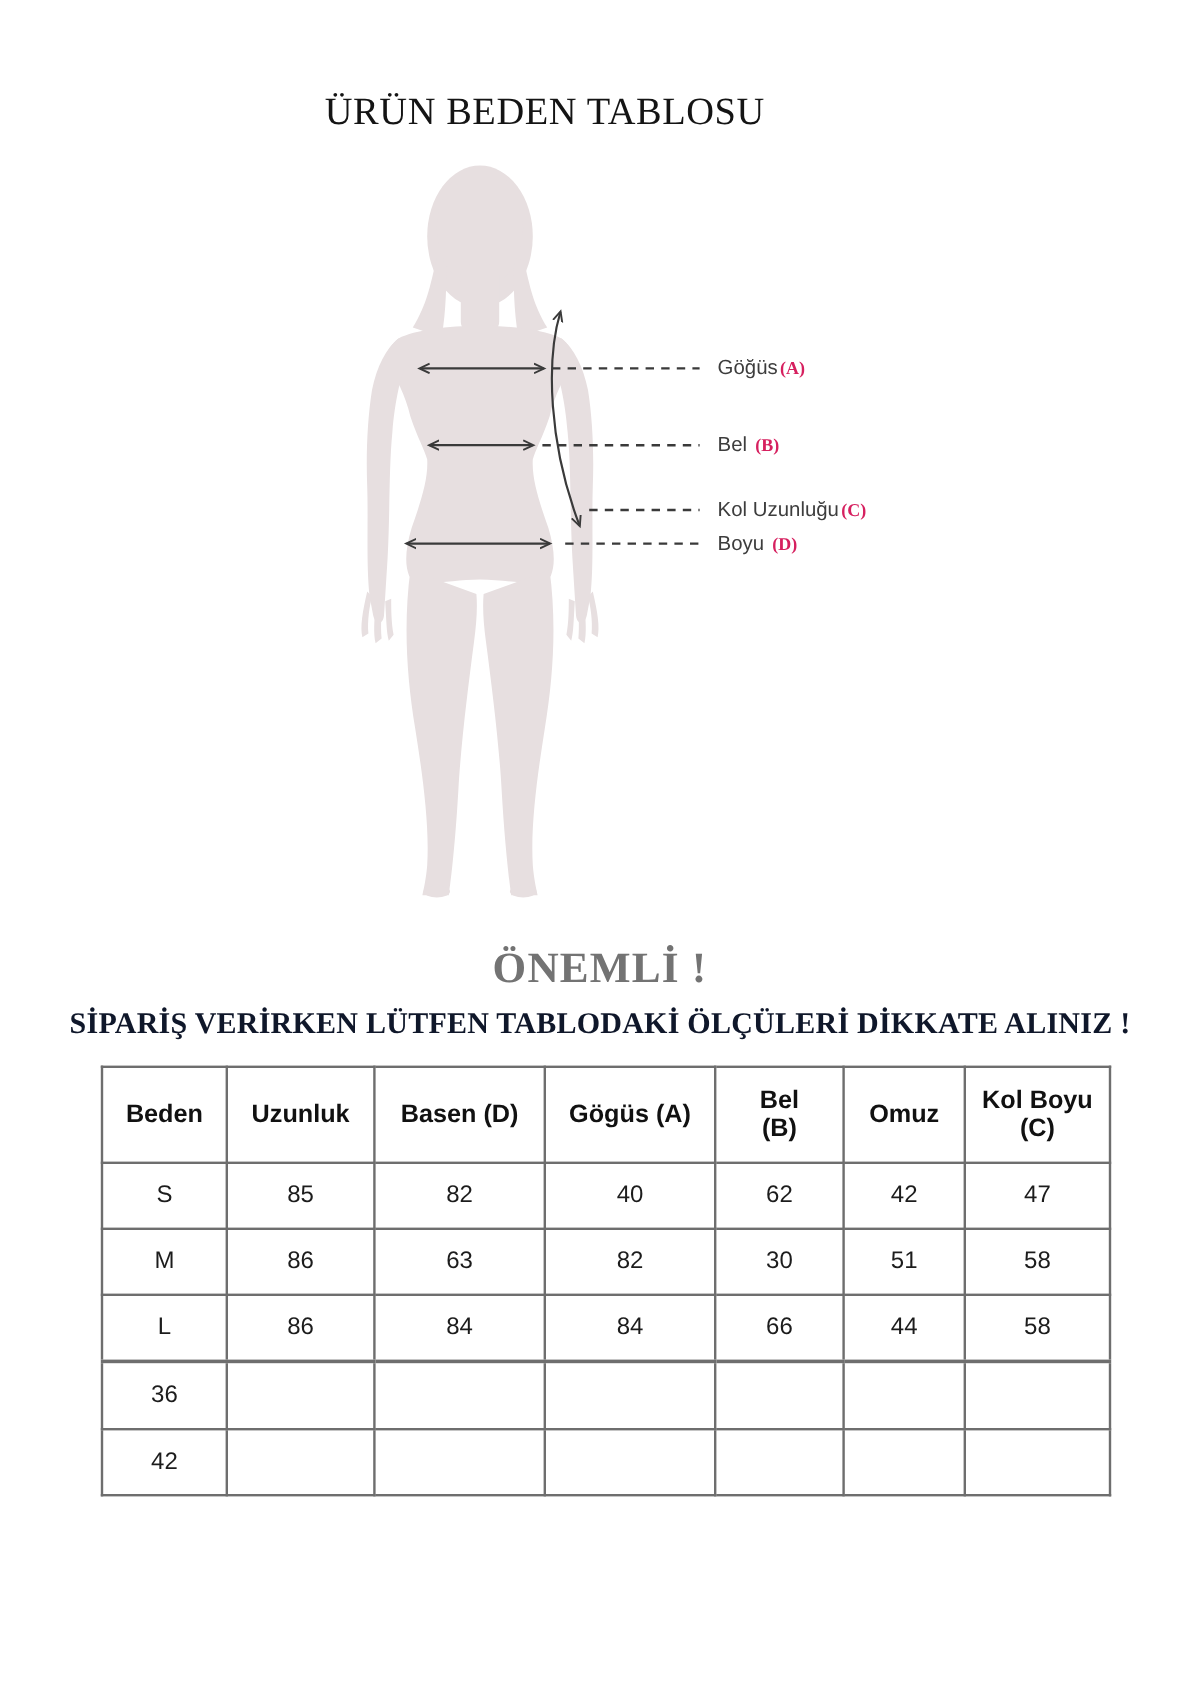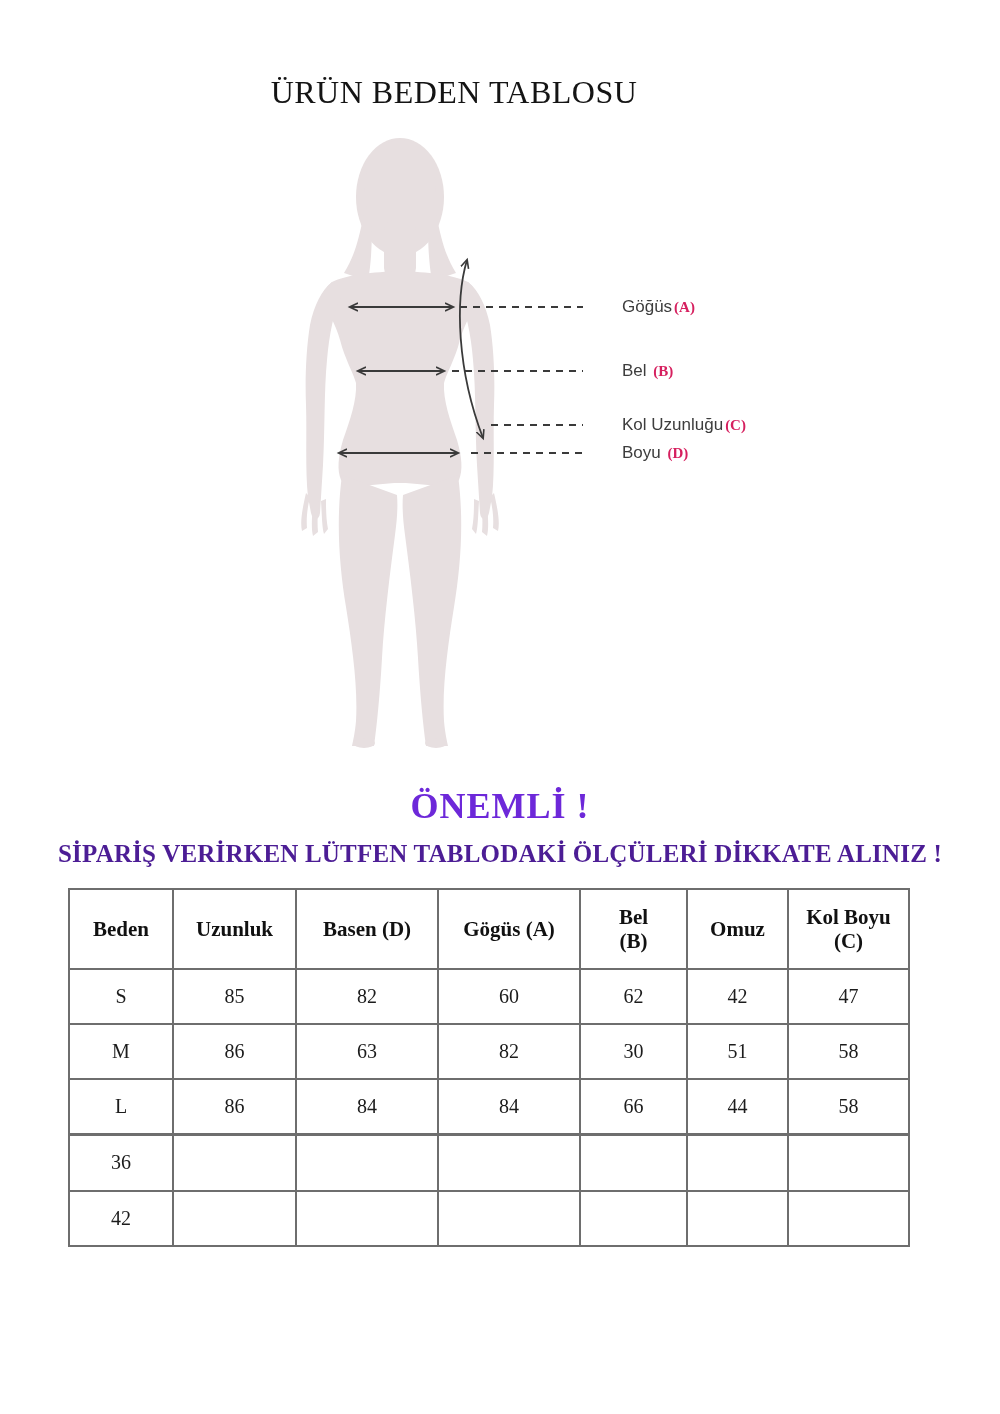--- a/index.html
+++ b/index.html
@@ -15,46 +15,46 @@
     text-align:center;
     font-family:"Liberation Serif", serif;
     font-size:32px;color:#141414;
     letter-spacing:0.5px;
   }
   
   .diagram{position:absolute;left:280px;top:135px;width:460px;height:628px;}
   .diagram svg{position:absolute;left:0;top:0;}
   .measure-label{
     position:absolute;left:318px;height:20px;line-height:20px;
-    font-size:17px;color:#3d3d3d;white-space:nowrap;margin-left:24px;
+    font-size:17px;color:#3d3d3d;white-space:nowrap;
   }
   .measure-label .code{
     font-family:"Liberation Serif", serif;
     font-weight:bold;font-size:15px;color:#d6205f;margin-left:2px;
   }
   .lbl-0{top:162px;}
   .lbl-1{top:226px;}
   .lbl-2{top:280px;}
   .lbl-3{top:308px;}
   
   .notice-heading{
     position:absolute;left:0;top:785px;width:1000px;text-align:center;
     font-family:"Liberation Serif", serif;font-weight:bold;
-    font-size:36px;color:#6d28d9;letter-spacing:1px;
+    font-size:36px;color:#737373;letter-spacing:1px;
   }
   .notice-warning{
     position:absolute;left:0;top:840px;width:1000px;text-align:center;
     font-family:"Liberation Serif", serif;font-weight:bold;
-    font-size:25px;color:#4c1d95;letter-spacing:0.2px;
+    font-size:25px;color:#0f172a;letter-spacing:0.2px;
   }
   
   table.size-table{
-    position:absolute;left:68px;top:888px;
+    position:absolute;left:84px;top:888px;
     border-collapse:collapse;table-layout:fixed;
-    font-family:Liberation Serif, serif;
+    font-family:Liberation Sans, sans-serif;
   }
   .size-table th,.size-table td{
     border:2px solid #6e6e6e;
     text-align:center;vertical-align:middle;
     padding:0;color:#1c1c1c;
   }
   .size-table th{
     font-size:21px;font-weight:bold;line-height:1.15;
     white-space:pre-line;color:#111;
   }
@@ -195,21 +195,21 @@
         <th>Bel
 (B)</th>
         <th>Omuz</th>
         <th>Kol Boyu
 (C)</th>
       </tr>
       <tr class="data-row">
         <td>S</td>
         <td>85</td>
         <td>82</td>
-        <td>60</td>
+        <td>40</td>
         <td>62</td>
         <td>42</td>
         <td>47</td>
       </tr>
       <tr class="data-row">
         <td>M</td>
         <td>86</td>
         <td>63</td>
         <td>82</td>
         <td>30</td>

